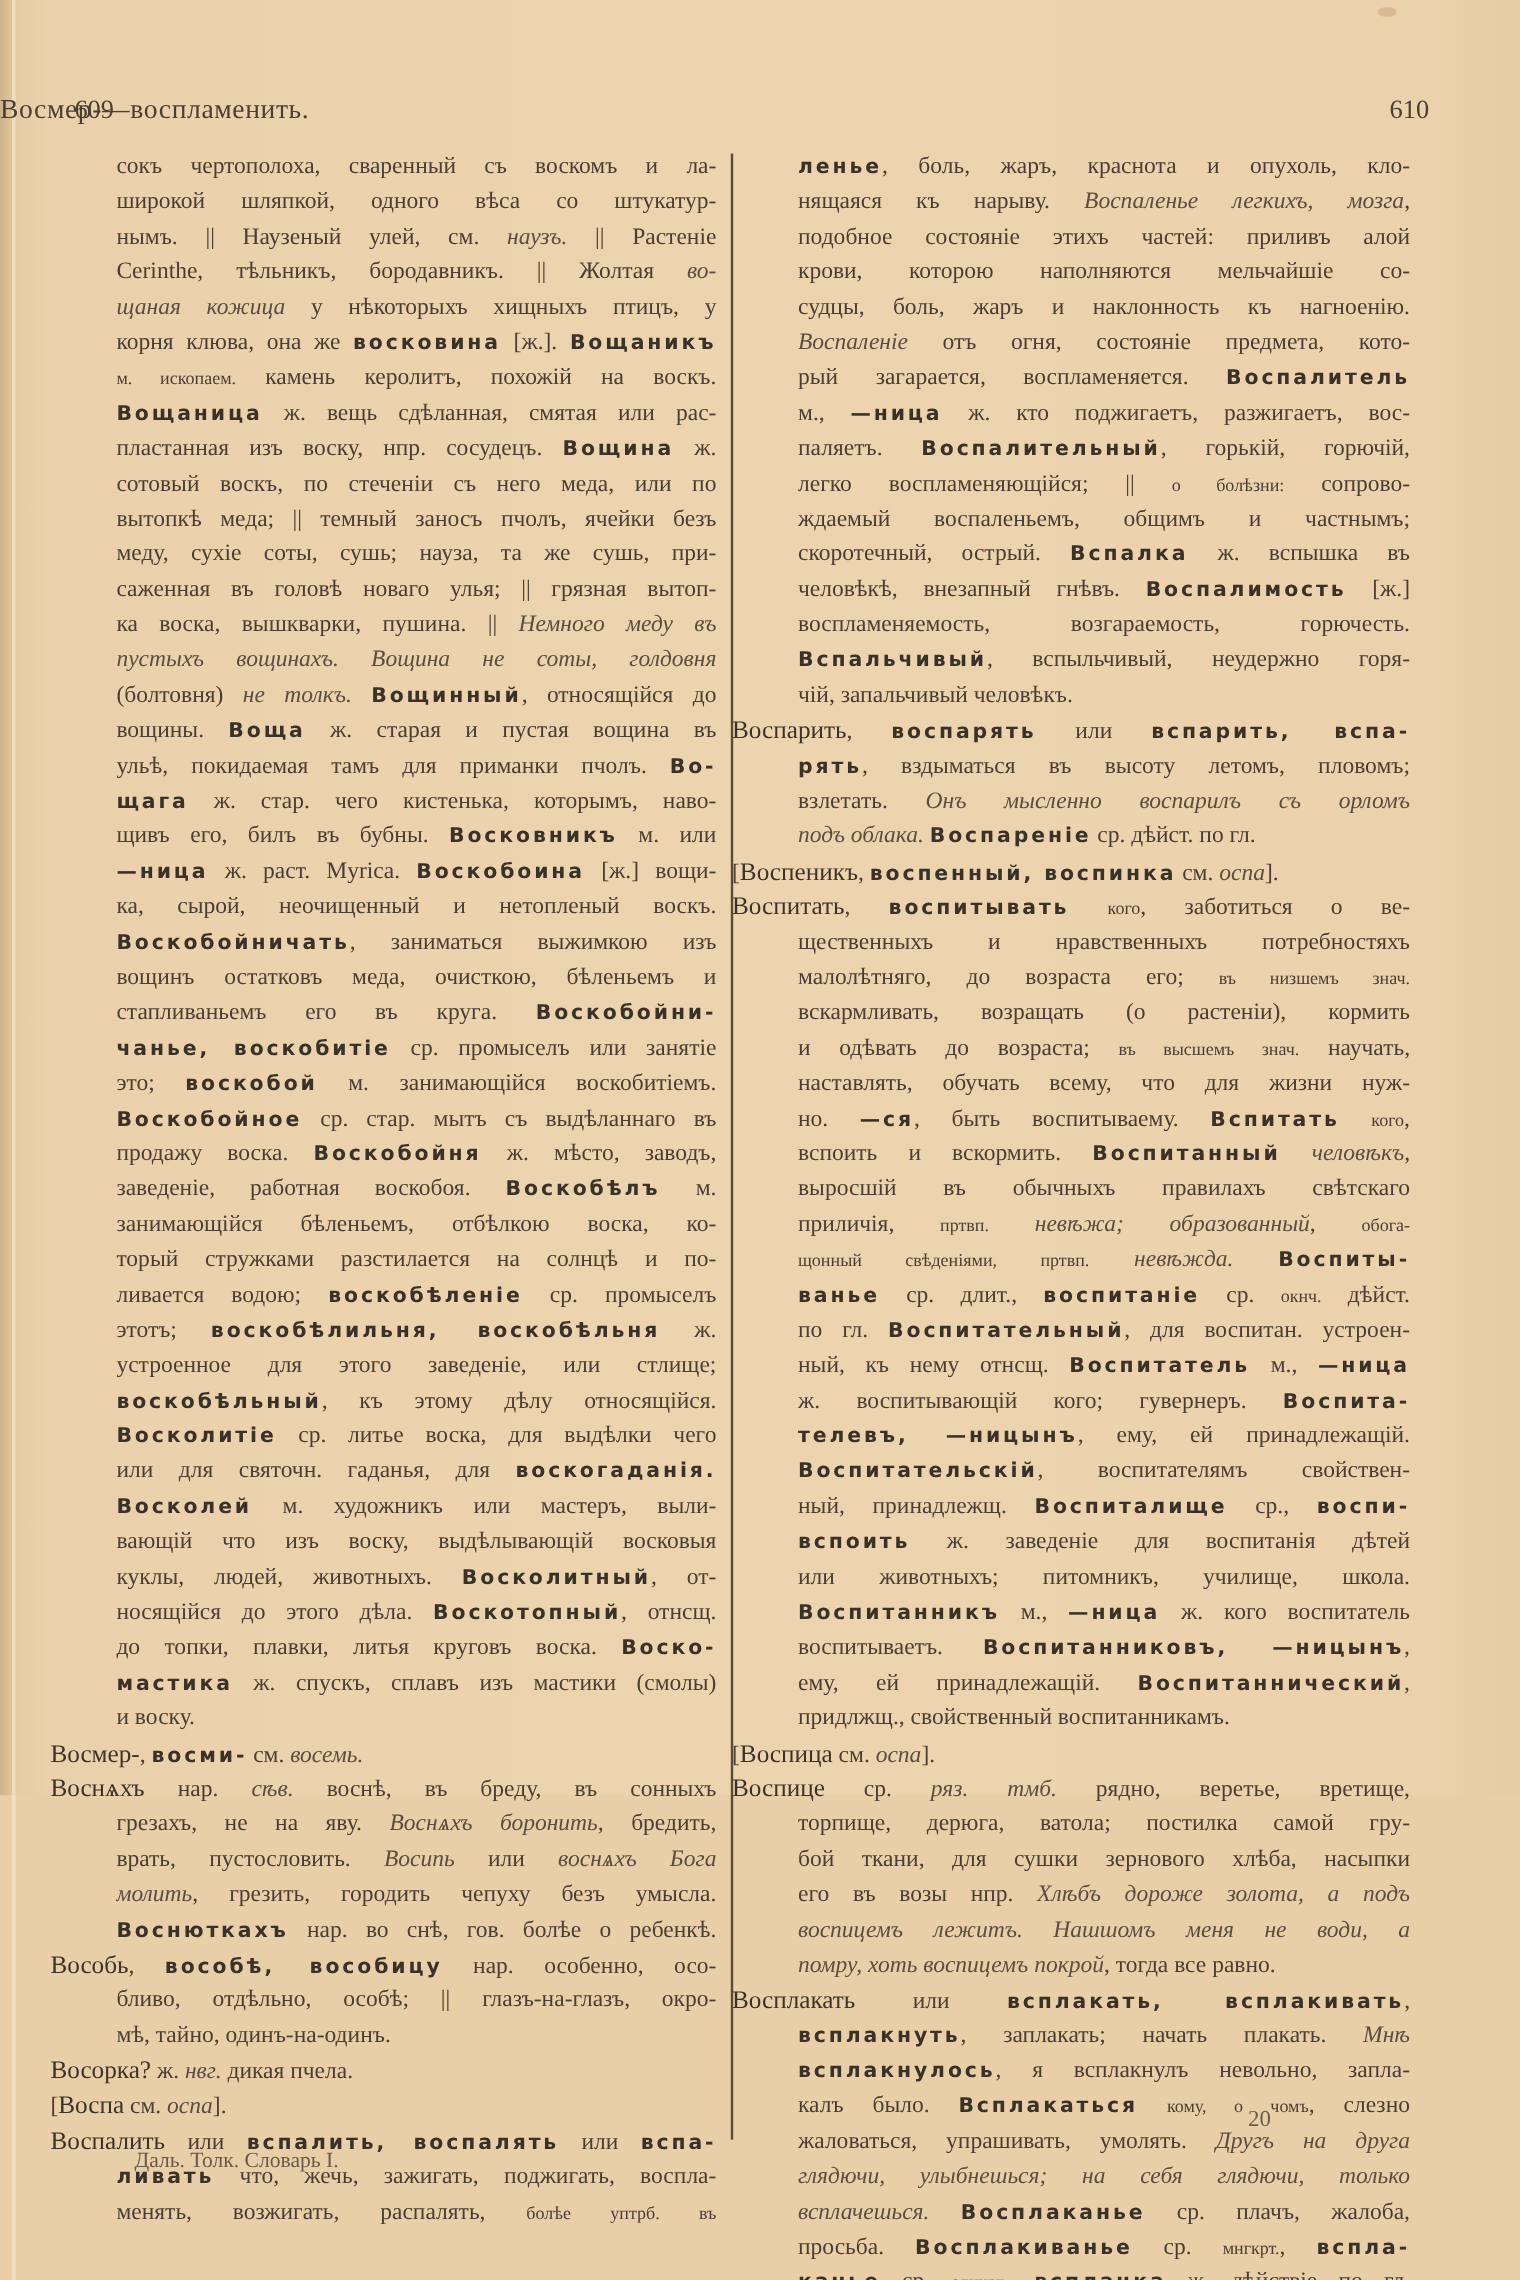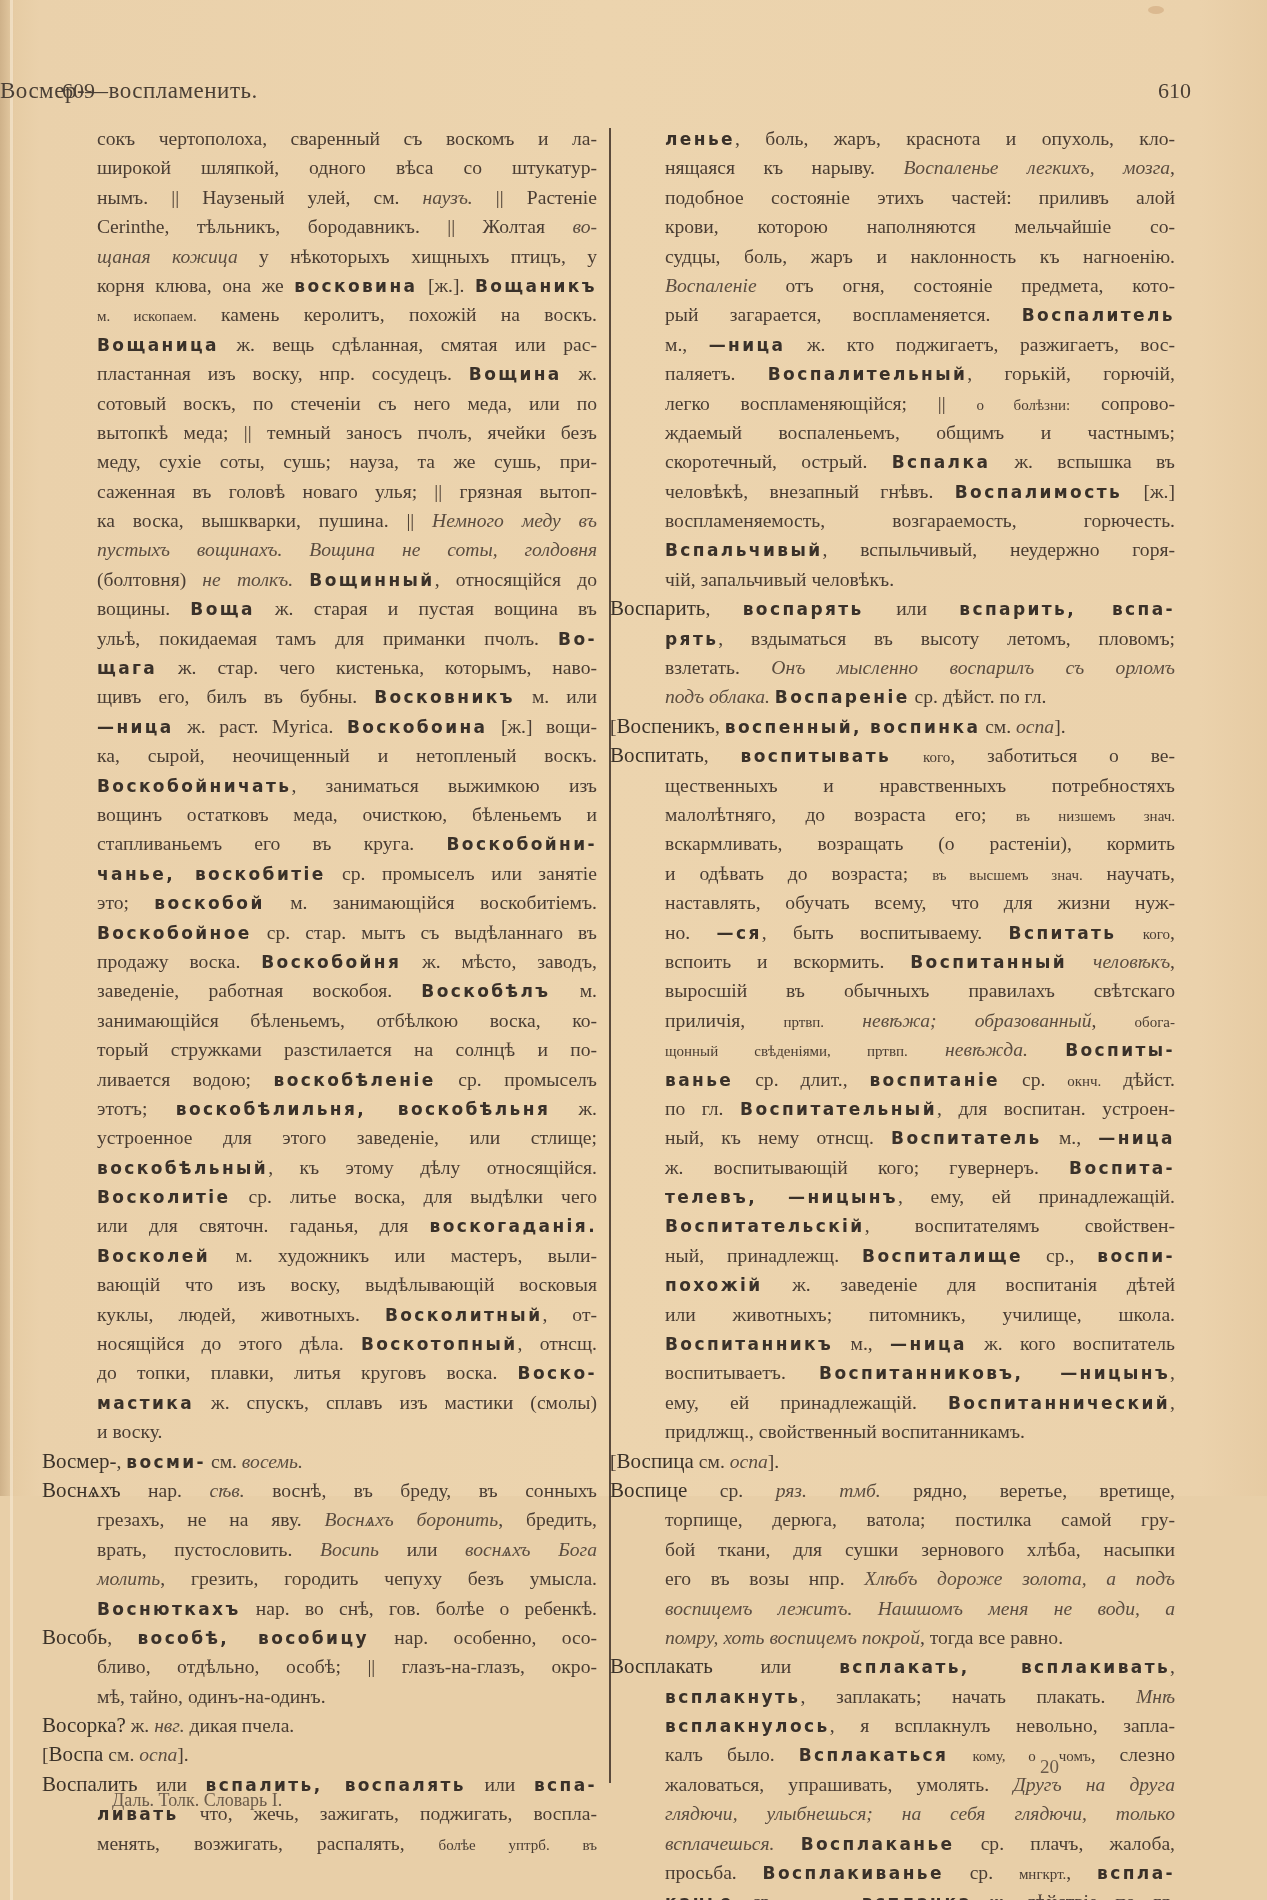--- a/index.html
+++ b/index.html
@@ -151,21 +151,21 @@
       <span class="line ind"><span class="">выросшiй въ обычныхъ правилахъ свѣтскаго</span></span>
       <span class="line ind"><span class="">приличiя, </span><span class="s">пртвп.</span><span class=""> </span><span class="i">невѣжа; образованный</span><span class="">, </span><span class="s">обога-</span></span>
       <span class="line ind"><span class="s">щонный свѣденiями, пртвп.</span><span class=""> </span><span class="i">невѣжда.</span><span class=""> </span><span class="b">Воспиты-</span></span>
       <span class="line ind"><span class="b">ванье</span><span class=""> ср. длит., </span><span class="b">воспитанie</span><span class=""> ср. </span><span class="s">окнч.</span><span class=""> дѣйст.</span></span>
       <span class="line ind"><span class="">по гл. </span><span class="b">Воспитательный</span><span class="">, для воспитан. устроен-</span></span>
       <span class="line ind"><span class="">ный, къ нему отнсщ. </span><span class="b">Воспитатель</span><span class=""> м., </span><span class="b">—ница</span></span>
       <span class="line ind"><span class="">ж. воспитывающiй кого; гувернеръ. </span><span class="b">Воспита-</span></span>
       <span class="line ind"><span class="b">телевъ, —ницынъ</span><span class="">, ему, ей принадлежащiй.</span></span>
       <span class="line ind"><span class="b">Воспитательскiй</span><span class="">, воспитателямъ свойствен-</span></span>
       <span class="line ind"><span class="">ный, принадлежщ. </span><span class="b">Воспиталище</span><span class=""> ср., </span><span class="b">воспи-</span></span>
-      <span class="line ind"><span class="b">похожiй</span><span class=""> ж. заведенie для воспитанiя дѣтей</span></span>
+      <span class="line ind"><span class="b">вспоить</span><span class=""> ж. заведенie для воспитанiя дѣтей</span></span>
       <span class="line ind"><span class="">или животныхъ; питомникъ, училище, школа.</span></span>
       <span class="line ind"><span class="b">Воспитанникъ</span><span class=""> м., </span><span class="b">—ница</span><span class=""> ж. кого воспитатель</span></span>
       <span class="line ind"><span class="">воспитываетъ. </span><span class="b">Воспитанниковъ, —ницынъ</span><span class="">,</span></span>
       <span class="line ind"><span class="">ему, ей принадлежащiй. </span><span class="b">Воспитаннический</span><span class="">,</span></span>
       <span class="line ind last"><span class="">придлжщ., свойственный воспитанникамъ.</span></span>
       <span class="line hang last"><span class="">[</span><span class="hw">Воспица</span><span class=""> см. </span><span class="i">оспа</span><span class="">].</span></span>
       <span class="line hang"><span class="hw">Воспице</span><span class=""> ср. </span><span class="i">ряз. тмб.</span><span class=""> рядно, веретье, вретище,</span></span>
       <span class="line ind"><span class="">торпище, дерюга, ватола; постилка самой гру-</span></span>
       <span class="line ind"><span class="">бой ткани, для сушки зернового хлѣба, насыпки</span></span>
       <span class="line ind"><span class="">его въ возы нпр. </span><span class="i">Хлѣбъ дороже золота, а подъ</span></span>

